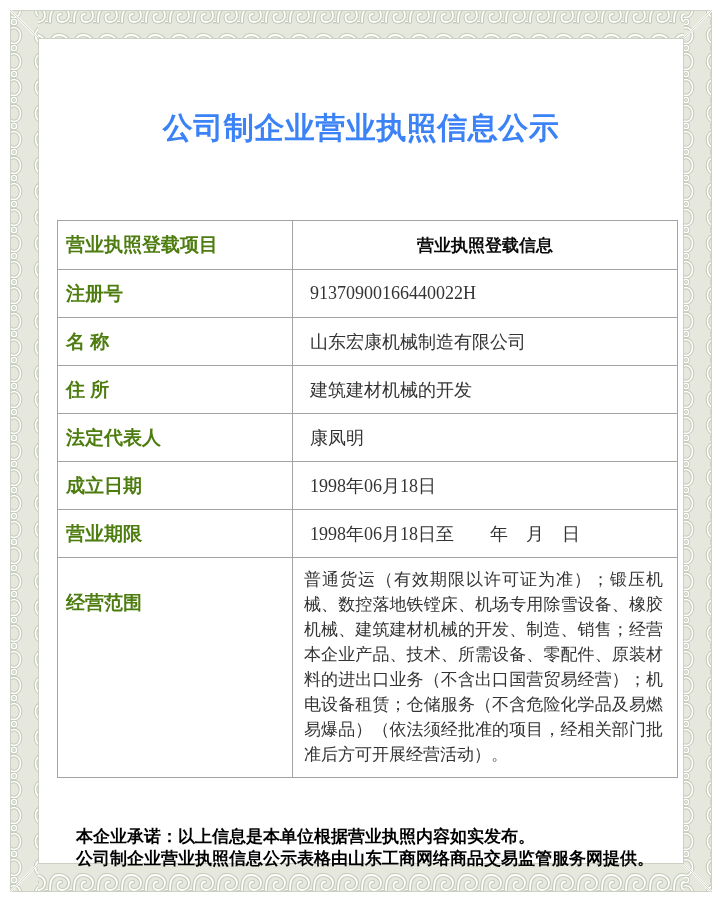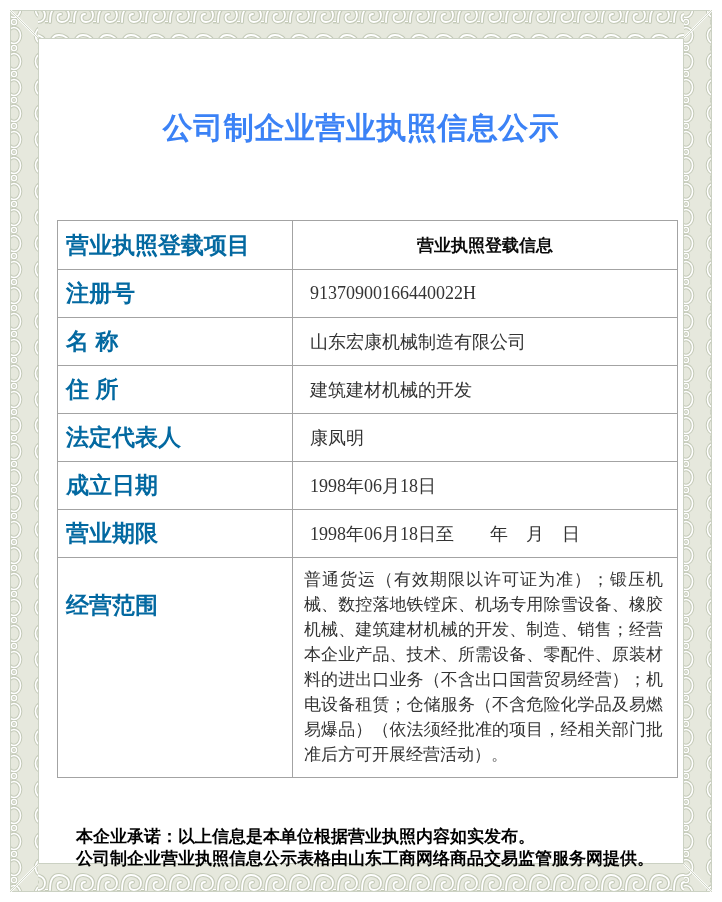--- a/index.html
+++ b/index.html
@@ -29,21 +29,21 @@
   .license-table th,.license-table td{
     border:1px solid #a3a3a3;
     overflow:hidden;
     vertical-align:middle;
   }
   .license-table thead tr{height:49px;}
   .license-table tbody tr{height:48px;}
   .col-label{width:235px;}
   .label-cell{
     text-align:left;padding:0 6px 0 8px;
-    font-size:23px;font-weight:bold;color:#0369a1;
+    font-size:19px;font-weight:bold;color:#4d7c0f;
     font-family:"Liberation Sans",sans-serif;
   }
   .info-head{
     text-align:center;
     font-size:17px;font-weight:bold;color:#0a0a0a;margin-top:20px;
   }
   .value-cell{
     font-family:"Liberation Serif","DejaVu Serif",serif;
     font-size:18px;color:#333333;
     text-align:left;padding:0 10px 0 17px;

